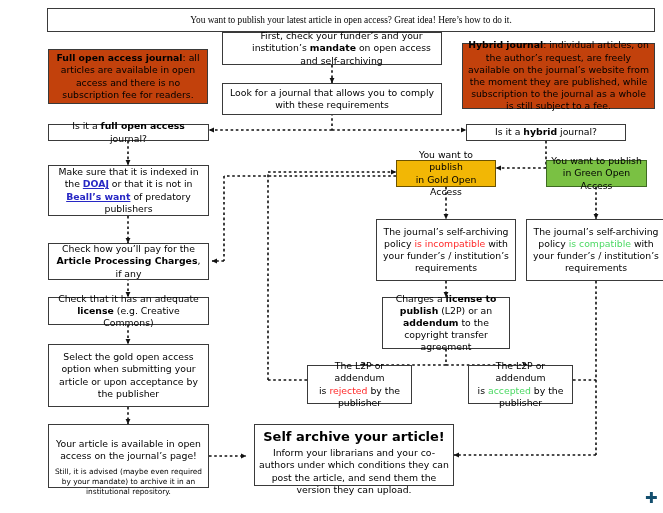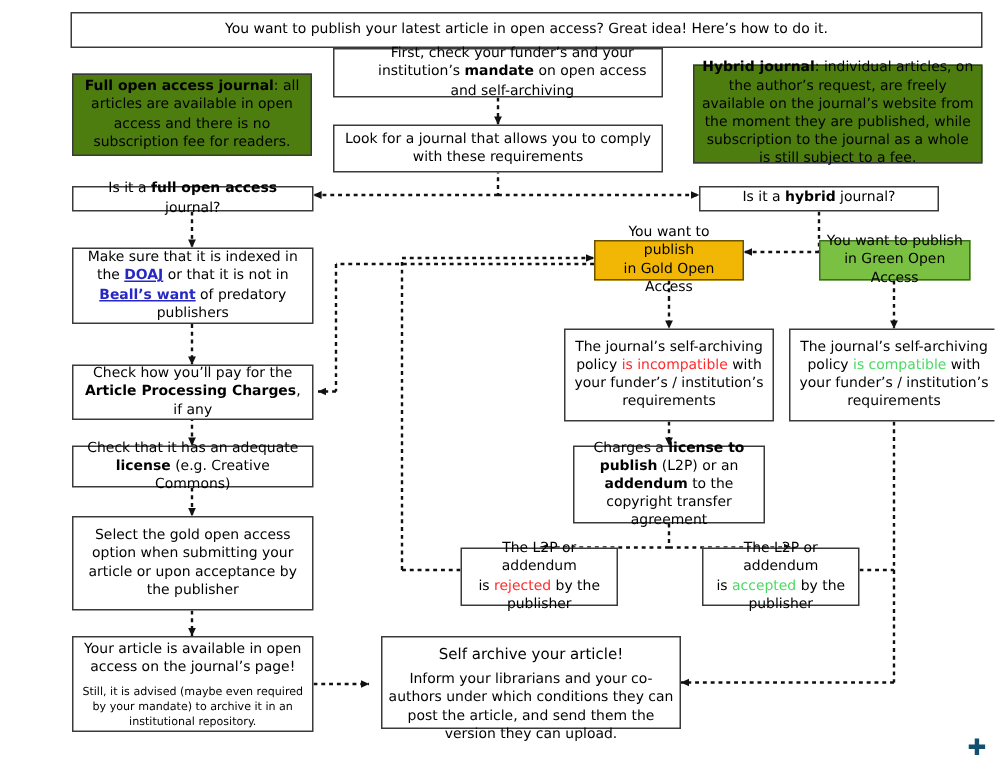--- a/index.html
+++ b/index.html
@@ -18,31 +18,31 @@
     display:flex;
     flex-direction:column;
     align-items:center;
     justify-content:center;
     text-align:center;
     font-size:9.3px;
     line-height:12.2px;
     padding:2px 4px;
     z-index:5;
   }
-  .box.grey{background:#4d7c0f;border-color:#3a3a3a;}
+  .box.grey{background:#c2410c;border-color:#3a3a3a;}
   .box.gold{background:#f2b705;border-color:#6b5200;}
   .box.green{background:#7ac143;border-color:#3f6b22;}
   .box.thick{border-width:1.5px;}
 
   .b{font-weight:bold;}
   .lnk{color:#2727c4;text-decoration:underline;font-weight:bold;}
   .red{color:#ff2a2a;}
   .grn{color:#4cd964;}
   .small{font-size:7.4px;line-height:9.6px;}
-  .hdtitle{font-weight:normal;font-size:10px;margin-bottom:4px;}
+  .hdtitle{font-weight:bold;font-size:13px;margin-bottom:4px;}
 
   
   #wires{position:absolute;left:0;top:0;width:663px;height:513px;z-index:1;}
 
   .plus{
     position:absolute;color:#134f6e;font-size:15px;font-weight:bold;
     line-height:15px;font-family:"DejaVu Sans",sans-serif;
   }
 </style>
 </head>
@@ -102,21 +102,21 @@
       <path d="M573,380 L596,380"></path>
       <path d="M596,380 L596,455"></path>
       <path d="M596,455 L454,455" marker-end="url(#ah)"></path>
 
       <path d="M596,281 L596,380"></path>
 
       <path d="M209,456 L246,456" marker-end="url(#ah)"></path>
     </g>
   </svg>
 
-  <div class="box thick" style="left:47px;top:8px;width:608px;height:24px;">
+  <div class="box thick" style="left:47px;top:8px;width:608px;height:24px;font-family:Liberation Serif, serif;">
     <span>You want to publish your latest article in open access? Great idea! Here’s how to do it.</span>
   </div>
 
   <div class="box" style="left:222px;top:32px;width:220px;height:33px;padding-left:23px;">
     <div>
       <span>First, check your funder’s and your institution’s </span><span class="b">mandate</span><span> on open access and self-archiving</span>
     </div>
   </div>
 
   <div class="box" style="left:222px;top:83px;width:220px;height:32px;">
@@ -167,21 +167,21 @@
   <div class="box" style="left:48px;top:297px;width:161px;height:28px;">
     <div>
       <span>Check that it has an adequate </span><span class="b">license</span><span> (e.g. Creative Commons)</span>
     </div>
   </div>
 
   <div class="box" style="left:48px;top:344px;width:161px;height:63px;">
     <span>Select the gold open access option when submitting your article or upon acceptance by the publisher</span>
   </div>
 
-  <div class="box" style="left:48px;top:424px;width:161px;height:64px;justify-content:flex-start;padding-top:2px;">
+  <div class="box" style="left:48px;top:424px;width:161px;height:64px;justify-content:flex-start;padding-top:13px;">
     <div>Your article is available in open access on the journal’s page!</div>
     <div class="small" style="margin-top:5px;">Still, it is advised (maybe even required by your mandate) to archive it in an institutional repository.</div>
   </div>
 
   <div class="box gold" style="left:396px;top:160px;width:100px;height:27px;">
     <div>You want to publish</div>
     <div>in Gold Open Access</div>
   </div>
 
   <div class="box green" style="left:546px;top:160px;width:101px;height:27px;">

